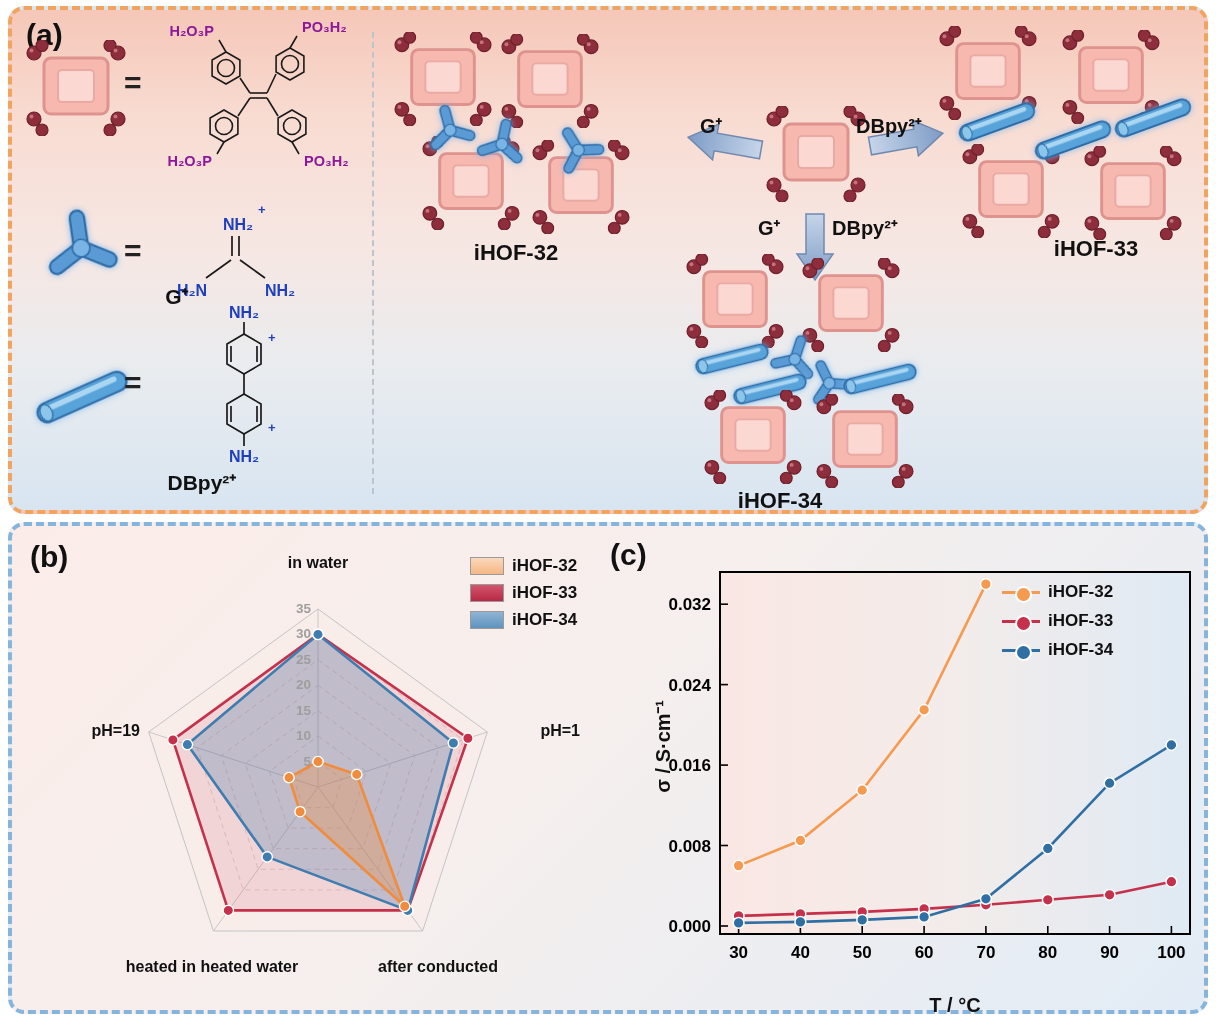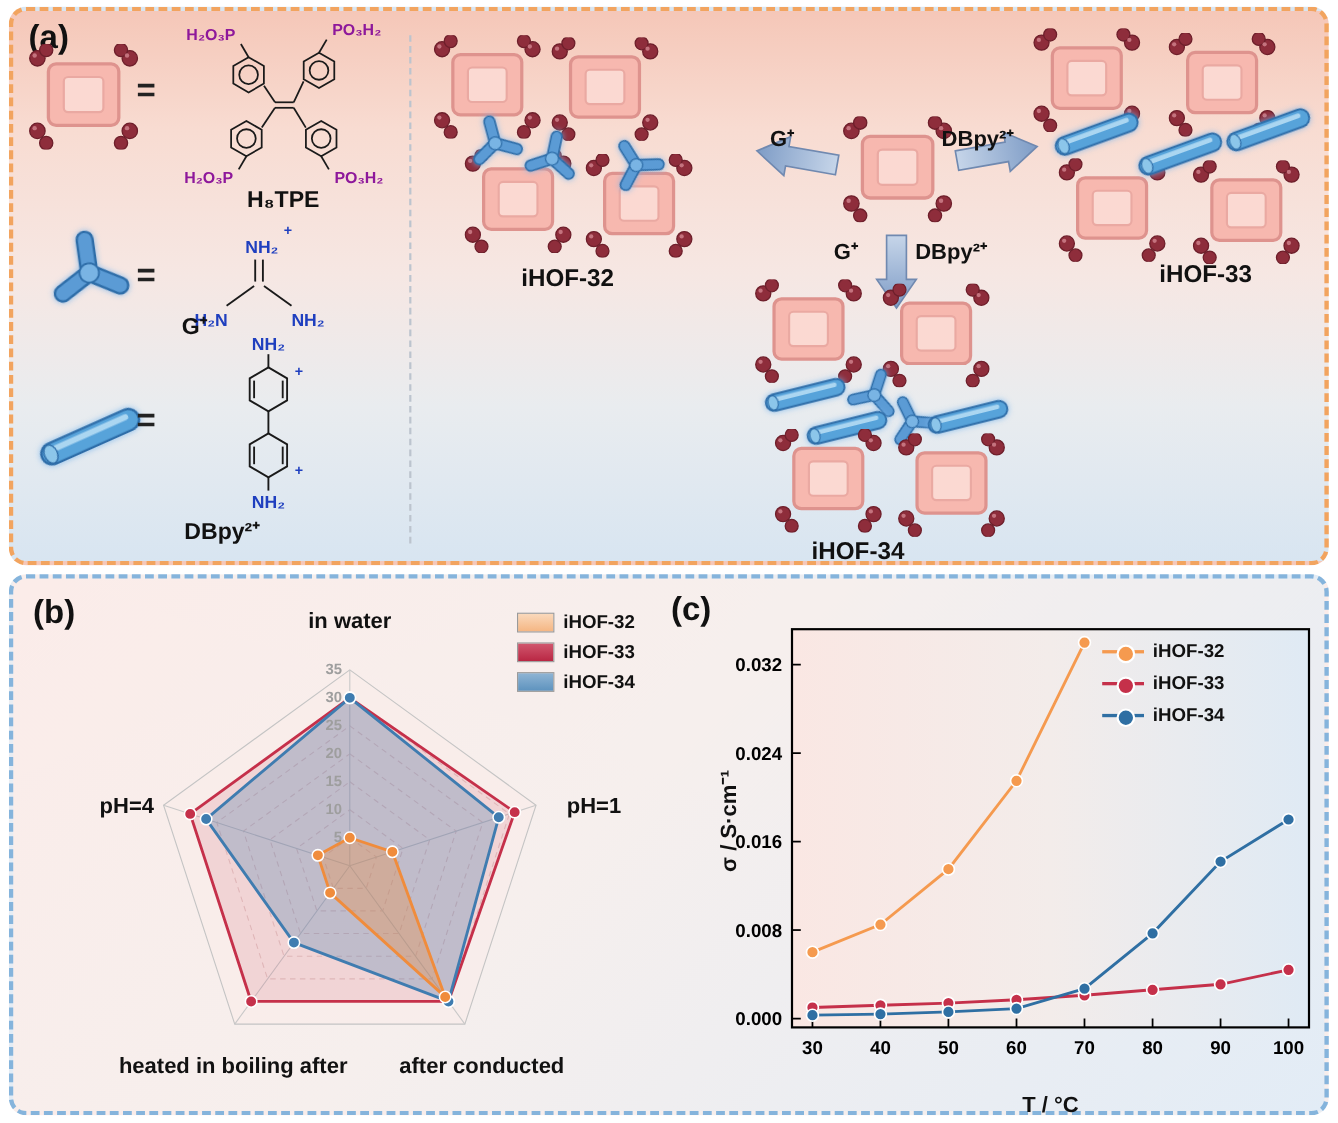--- a/index.html
+++ b/index.html
@@ -6,21 +6,21 @@
 body{background:#ffffff;font-family:"Liberation Sans",sans-serif}
 .fig{position:relative;width:1216px;height:1021px;background:#fff;overflow:hidden}
 .abs{position:absolute}
 .panel-a{position:absolute;left:8px;top:6px;width:1200px;height:508px;border:4px dashed #F2A45F;border-radius:16px;
  background:linear-gradient(180deg,#F5C7B8 0%,#F8DCD2 22%,#F6E7E3 48%,#E9ECEF 72%,#D8E5F1 100%)}
 .panel-bc{position:absolute;left:8px;top:522px;width:1200px;height:492px;border:4px dashed #85B4DC;border-radius:16px;
  background:linear-gradient(135deg,#FBECE9 0%,#F6EFED 45%,#E2ECF6 100%)}
 .plabel{position:absolute;font-weight:bold;font-size:30px;color:#111}
 .eq{font-size:30px;font-weight:bold;color:#222}
 .molname{position:absolute;font-weight:bold;font-size:21px;color:#111;text-align:center}
-.axislabel{position:absolute;font-weight:bold;font-size:20px;color:#111;text-align:center}
+.axislabel{position:absolute;font-weight:bold;font-size:16px;color:#111;text-align:center}
 .prodlabel{position:absolute;font-weight:bold;font-size:22px;color:#111;text-align:center}
 .arrowlabel{position:absolute;font-weight:bold;font-size:20px;color:#111}
 .shape{position:absolute}
 .shape svg{display:block;width:100%;height:100%}
 .blue{filter:drop-shadow(0 0 3px rgba(120,180,235,.85))}
 .divider{position:absolute;border-left:2px dashed #BCC4CE}
 svg text{font-family:"Liberation Sans",sans-serif}
 .purpletxt{fill:#8E189B;font-weight:bold;font-size:14.5px}
 .bluetxt{fill:#1F3FBF;font-weight:bold;font-size:16px}
 .plustxt{fill:#1F3FBF;font-weight:bold;font-size:13px}
@@ -87,21 +87,20 @@
         <line x1="86" y1="40" x2="79" y2="28"></line>
           <line x1="150" y1="36" x2="157" y2="24"></line>
         <line x1="84" y1="130" x2="77" y2="142"></line>
           <line x1="152" y1="130" x2="159" y2="142"></line>
       </g>
       <text x="74" y="24" text-anchor="end" class="purpletxt">H₂O₃P</text>
       <text x="162" y="20" class="purpletxt">PO₃H₂</text>
       <text x="72" y="154" text-anchor="end" class="purpletxt">H₂O₃P</text>
       <text x="164" y="154" class="purpletxt">PO₃H₂</text>
     </svg>
-    <div class="molname" style="left:128px;top:160px;width:235px">H₈TPE</div>
 
     <div class="shape blue" style="left:30px;top:196px;width:78px;height:82px;transform:rotate(-8deg)">
         <svg viewBox="0 0 70 74">
           <g fill="#5B9BD5" stroke="#2E6DA8" stroke-width="2">
             <g transform="rotate(0 35 38)">
               <rect x="28.5" y="4" width="13" height="36" rx="6.5"></rect>
             </g>
             <g transform="rotate(120 35 38)">
               <rect x="28.5" y="4" width="13" height="36" rx="6.5"></rect>
             </g>
@@ -631,24 +630,24 @@
         <text x="293" y="221.6" text-anchor="end" font-size="13.5" font-weight="bold" fill="#9E9E9E">5</text>
         <text x="293" y="196.1" text-anchor="end" font-size="13.5" font-weight="bold" fill="#9E9E9E">10</text>
         <text x="293" y="170.7" text-anchor="end" font-size="13.5" font-weight="bold" fill="#9E9E9E">15</text>
         <text x="293" y="145.3" text-anchor="end" font-size="13.5" font-weight="bold" fill="#9E9E9E">20</text>
         <text x="293" y="119.9" text-anchor="end" font-size="13.5" font-weight="bold" fill="#9E9E9E">25</text>
         <text x="293" y="94.4" text-anchor="end" font-size="13.5" font-weight="bold" fill="#9E9E9E">30</text>
         <text x="293" y="69.0" text-anchor="end" font-size="13.5" font-weight="bold" fill="#9E9E9E">35</text>
       </svg>
 
     <div class="axislabel" style="left:228px;top:28px;width:156px">in water</div>
-    <div class="axislabel" style="left:488px;top:196px;width:80px;text-align:center">pH=1</div>
+    <div class="axislabel" style="left:488px;top:196px;width:80px;text-align:right">pH=1</div>
     <div class="axislabel" style="left:336px;top:432px;width:180px">after conducted</div>
-    <div class="axislabel" style="left:70px;top:432px;width:260px">heated in boiling after</div>
-    <div class="axislabel" style="left:38px;top:196px;width:90px;text-align:right">pH=4</div>
+    <div class="axislabel" style="left:70px;top:432px;width:260px">heated in heated water</div>
+    <div class="axislabel" style="left:38px;top:196px;width:90px;text-align:right">pH=19</div>
 
     <div class="abs" style="left:458px;top:30px">
       <div class="legrow">
         <span class="sw" style="background:linear-gradient(180deg,#FAD9BC,#F5B683)"></span>
         <span class="legtxt">iHOF-32</span>
       </div>
       <div class="legrow">
         <span class="sw" style="background:linear-gradient(180deg,#D1576E,#B92743)"></span>
         <span class="legtxt">iHOF-33</span>
       </div>

